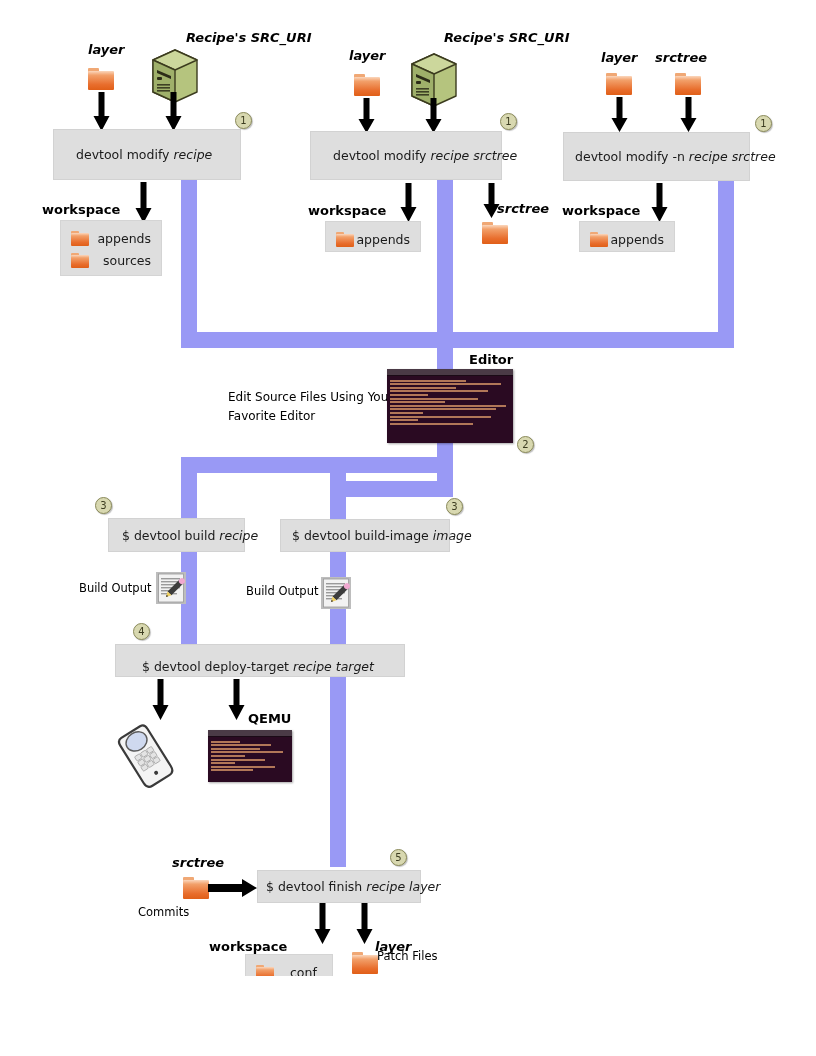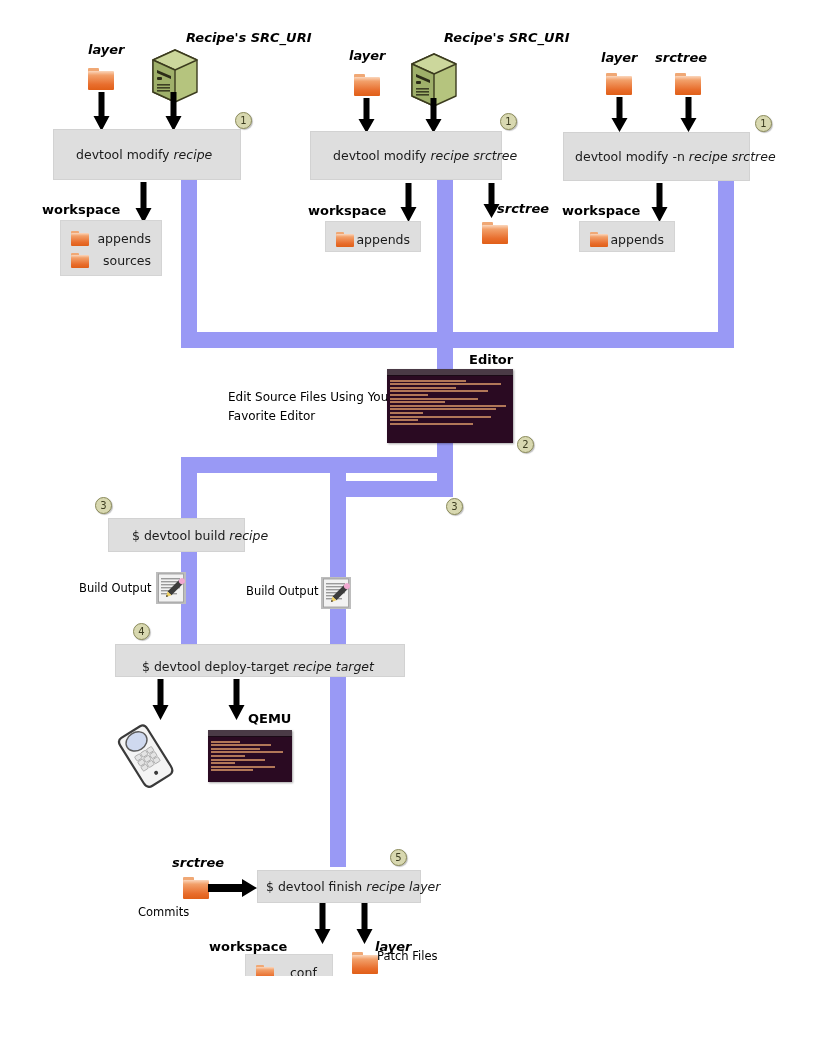--- a/index.html
+++ b/index.html
@@ -407,27 +407,32 @@
       <div class="tline" style="width:22%"></div>
       <div class="tline" style="width:66%"></div>
     </div>
   </div>
 
   <div class="badge" style="left:517px; top:436px;">2</div>
 
   <div class="badge" style="left:95px; top:497px;">3</div>
 
   <div class="cmdbox" style="left:108px; top:518px; width:137px; height:34px;">
-    <span class="pad" style="padding-left:23px;">
+    <span class="pad" style="padding-left:13px;">
       <span>$ devtool build </span><em>recipe</em>
     </span>
   </div>
 
   <div class="badge" style="left:446px; top:498px;">3</div>
 
+  <div class="cmdbox" style="left:280px; top:519px; width:170px; height:33px;">
+    <span class="pad" style="padding-left:11px;">
+      <span>$ devtool build-image </span><em>image</em>
+    </span>
+  </div>
 
   <div class="lbl-plain" style="left:79px; top:581px;">Build Output</div>
 
   <div class="docicon" style="left:155px; top:571px;">
     <svg width="32" height="34" viewBox="0 0 32 34">
       <rect x="1" y="1" width="30" height="32" fill="#bdbdbd"></rect>
       <rect x="3.5" y="3" width="25" height="28" fill="#f2f2f2" stroke="#9a9a9a" stroke-width="0.8"></rect>
       <g fill="#9a9a9a">
         <rect x="6" y="7" width="19" height="1.4"></rect>
           <rect x="6" y="10" width="19" height="1.4"></rect>

